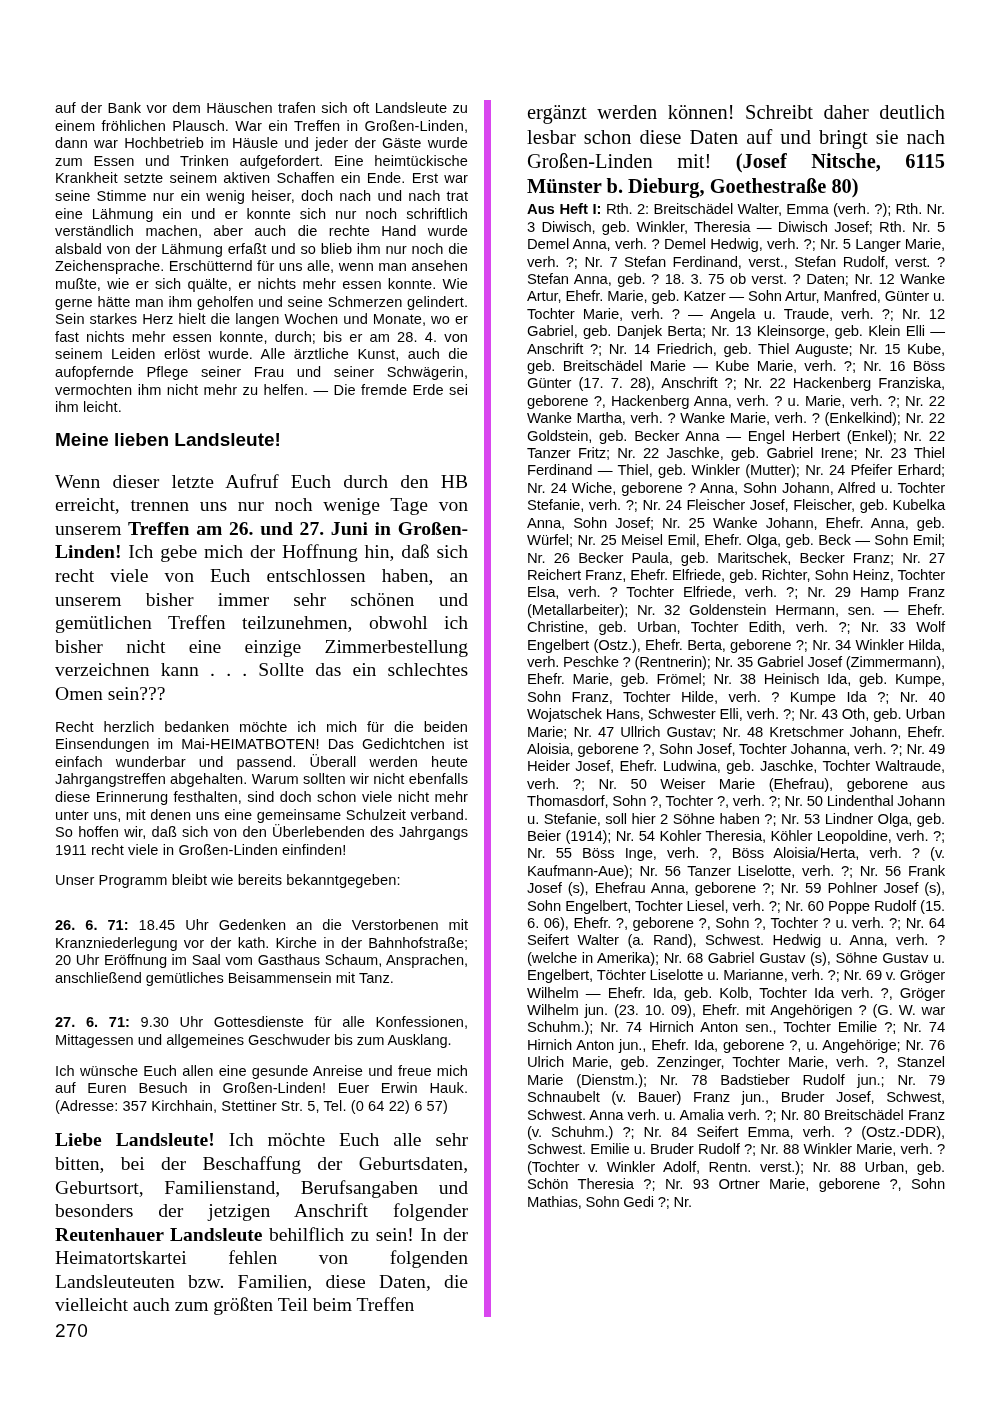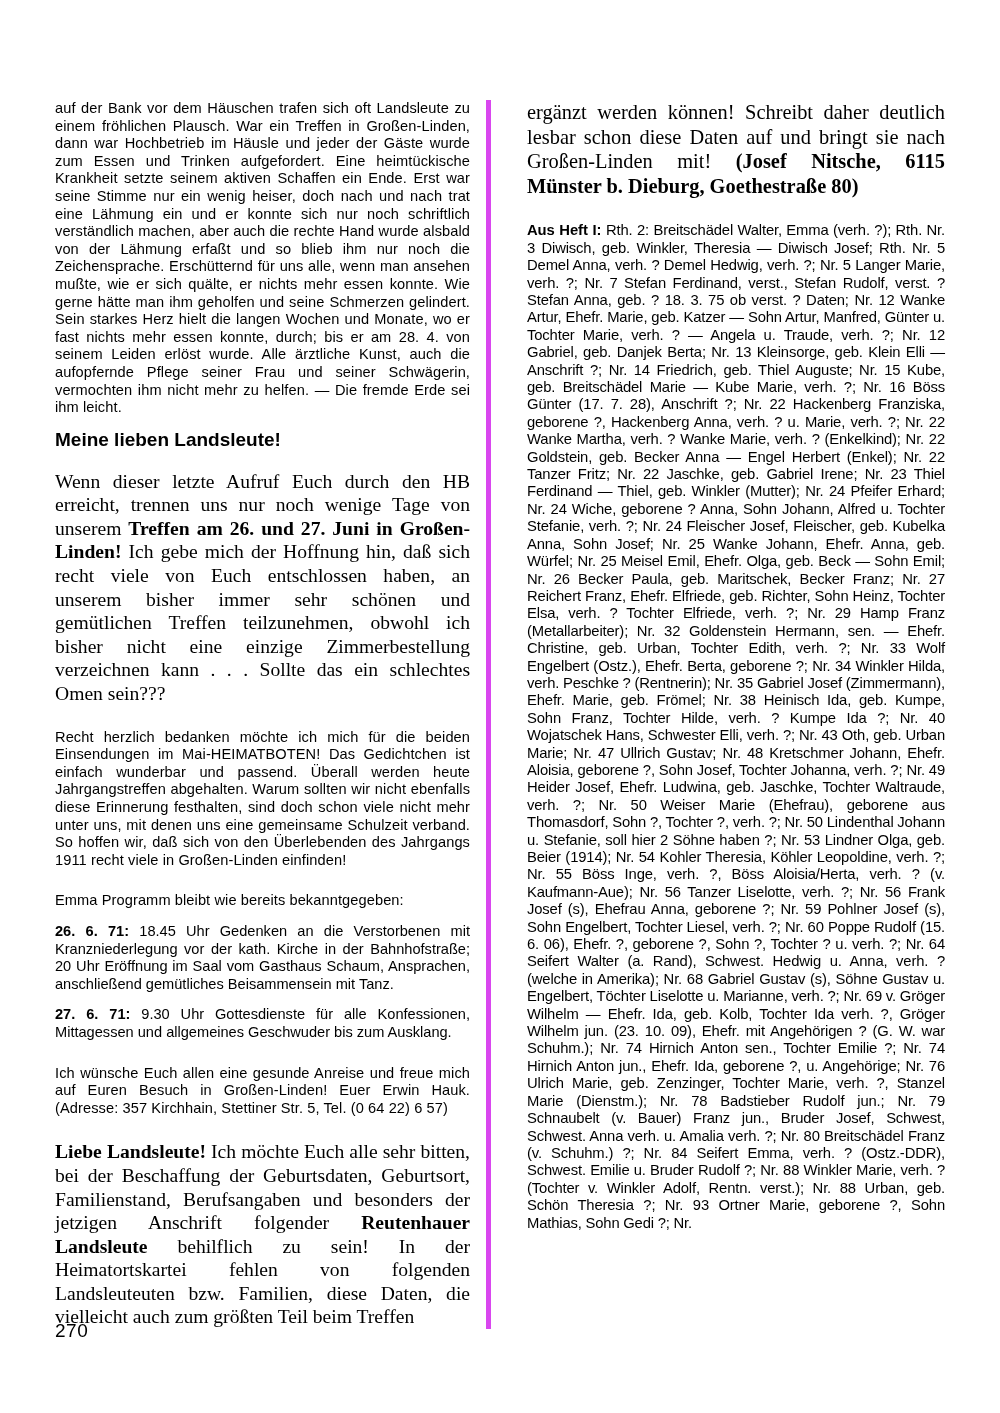--- a/index.html
+++ b/index.html
@@ -26,21 +26,21 @@
     display: flex;
     flex-direction: row;
     gap: 34px;
     align-items: flex-start;
   }
   .col {
     width: 442px;
     box-sizing: border-box;
   }
   .col-left {
-    border-right: 5px solid #d946ef;
+    border-right: 7px solid #d946ef;
     padding-right: 16px;
     width: 446px;
   }
   .col-right {
     padding-left: 2px;
     width: 430px;
   }
 
   
   p {
@@ -61,45 +61,45 @@
     line-height: 24px;
     margin: 11px 0 18px 0;
   }
   .big-serif {
     font-family: "Liberation Serif", serif;
     font-size: 19.6px;
     line-height: 23.6px;
     text-align: justify;
   }
   .big-serif b { font-weight: bold; }
-  .gap-m { margin-top: 23px; }
+  .gap-m { margin-top: 13px; }
 
   .prog-item {
     font-family: "Liberation Sans", sans-serif;
     font-size: 14.6px;
     line-height: 17.6px;
     text-align: justify;
-    margin-top: 13px;
+    margin-top: 27px;
   }
   .prog-item b { font-weight: bold; }
 
   
   .rc-intro {
     font-family: "Liberation Serif", serif;
     font-size: 20.4px;
     line-height: 24.6px;
     text-align: justify;
   }
   .rc-intro b { font-weight: bold; }
   .rc-heft {
     font-family: "Liberation Sans", sans-serif;
     font-size: 14.8px;
     line-height: 17.4px;
     text-align: justify;
-    margin-top: 24px;
+    margin-top: 3px;
     letter-spacing: -0.1px;
   }
   .rc-heft b { font-weight: bold; }
   .rc-list {
     font-family: "Liberation Sans", sans-serif;
     font-size: 14.8px;
     line-height: 17.4px;
     text-align: justify;
     letter-spacing: -0.15px;
     word-spacing: -0.2px;
@@ -123,21 +123,21 @@
 
     <div class="col col-left">
       <p class="body-just">auf der Bank vor dem Häuschen trafen sich oft Landsleute zu einem fröhlichen Plausch. War ein Treffen in Großen-Linden, dann war Hochbetrieb im Häusle und jeder der Gäste wurde zum Essen und Trinken aufgefordert. Eine heimtückische Krankheit setzte seinem aktiven Schaffen ein Ende. Erst war seine Stimme nur ein wenig heiser, doch nach und nach trat eine Lähmung ein und er konnte sich nur noch schriftlich verständlich machen, aber auch die rechte Hand wurde alsbald von der Lähmung erfaßt und so blieb ihm nur noch die Zeichensprache. Erschütternd für uns alle, wenn man ansehen mußte, wie er sich quälte, er nichts mehr essen konnte. Wie gerne hätte man ihm geholfen und seine Schmerzen gelindert. Sein starkes Herz hielt die langen Wochen und Monate, wo er fast nichts mehr essen konnte, durch; bis er am 28. 4. von seinem Leiden erlöst wurde. Alle ärztliche Kunst, auch die aufopfernde Pflege seiner Frau und seiner Schwägerin, vermochten ihm nicht mehr zu helfen. — Die fremde Erde sei ihm leicht.</p>
 
       <h2 class="heading-bold">Meine lieben Landsleute!</h2>
 
       <p class="big-serif">Wenn dieser letzte Aufruf Euch durch den HB erreicht, trennen uns nur noch wenige Tage von unserem <b>Treffen am 26. und 27. Juni in Großen-Linden!</b> Ich gebe mich der Hoffnung hin, daß sich recht viele von Euch entschlossen haben, an unserem bisher immer sehr schönen und gemütlichen Treffen teilzunehmen, obwohl ich bisher nicht eine einzige Zimmerbestellung verzeichnen kann . . . Sollte das ein schlechtes Omen sein???</p>
 
       <p class="body-just gap-m">Recht herzlich bedanken möchte ich mich für die beiden Einsendungen im Mai-HEIMATBOTEN! Das Gedichtchen ist einfach wunderbar und passend. Überall werden heute Jahrgangstreffen abgehalten. Warum sollten wir nicht ebenfalls diese Erinnerung festhalten, sind doch schon viele nicht mehr unter uns, mit denen uns eine gemeinsame Schulzeit verband. So hoffen wir, daß sich von den Überlebenden des Jahrgangs 1911 recht viele in Großen-Linden einfinden!</p>
 
-      <p class="body-just gap-m">Emma Programm bleibt wie bereits bekanntgegeben:</p>
+      <p class="body-just gap-m">Unser Programm bleibt wie bereits bekanntgegeben:</p>
 
       <p class="prog-item">
         <b>26. 6. 71:</b><span> 18.45 Uhr Gedenken an die Verstorbenen mit Kranzniederlegung vor der kath. Kirche in der Bahnhofstraße; 20 Uhr Eröffnung im Saal vom Gasthaus Schaum, Ansprachen, anschließend gemütliches Beisammensein mit Tanz.</span>
       </p>
       <p class="prog-item">
         <b>27. 6. 71:</b><span> 9.30 Uhr Gottesdienste für alle Konfessionen, Mittagessen und allgemeines Geschwuder bis zum Ausklang.</span>
       </p>
 
       <p class="body-just gap-m">Ich wünsche Euch allen eine gesunde Anreise und freue mich auf Euren Besuch in Großen-Linden! Euer Erwin Hauk. (Adresse: 357 Kirchhain, Stettiner Str. 5, Tel. (0 64 22) 6 57)</p>
 

